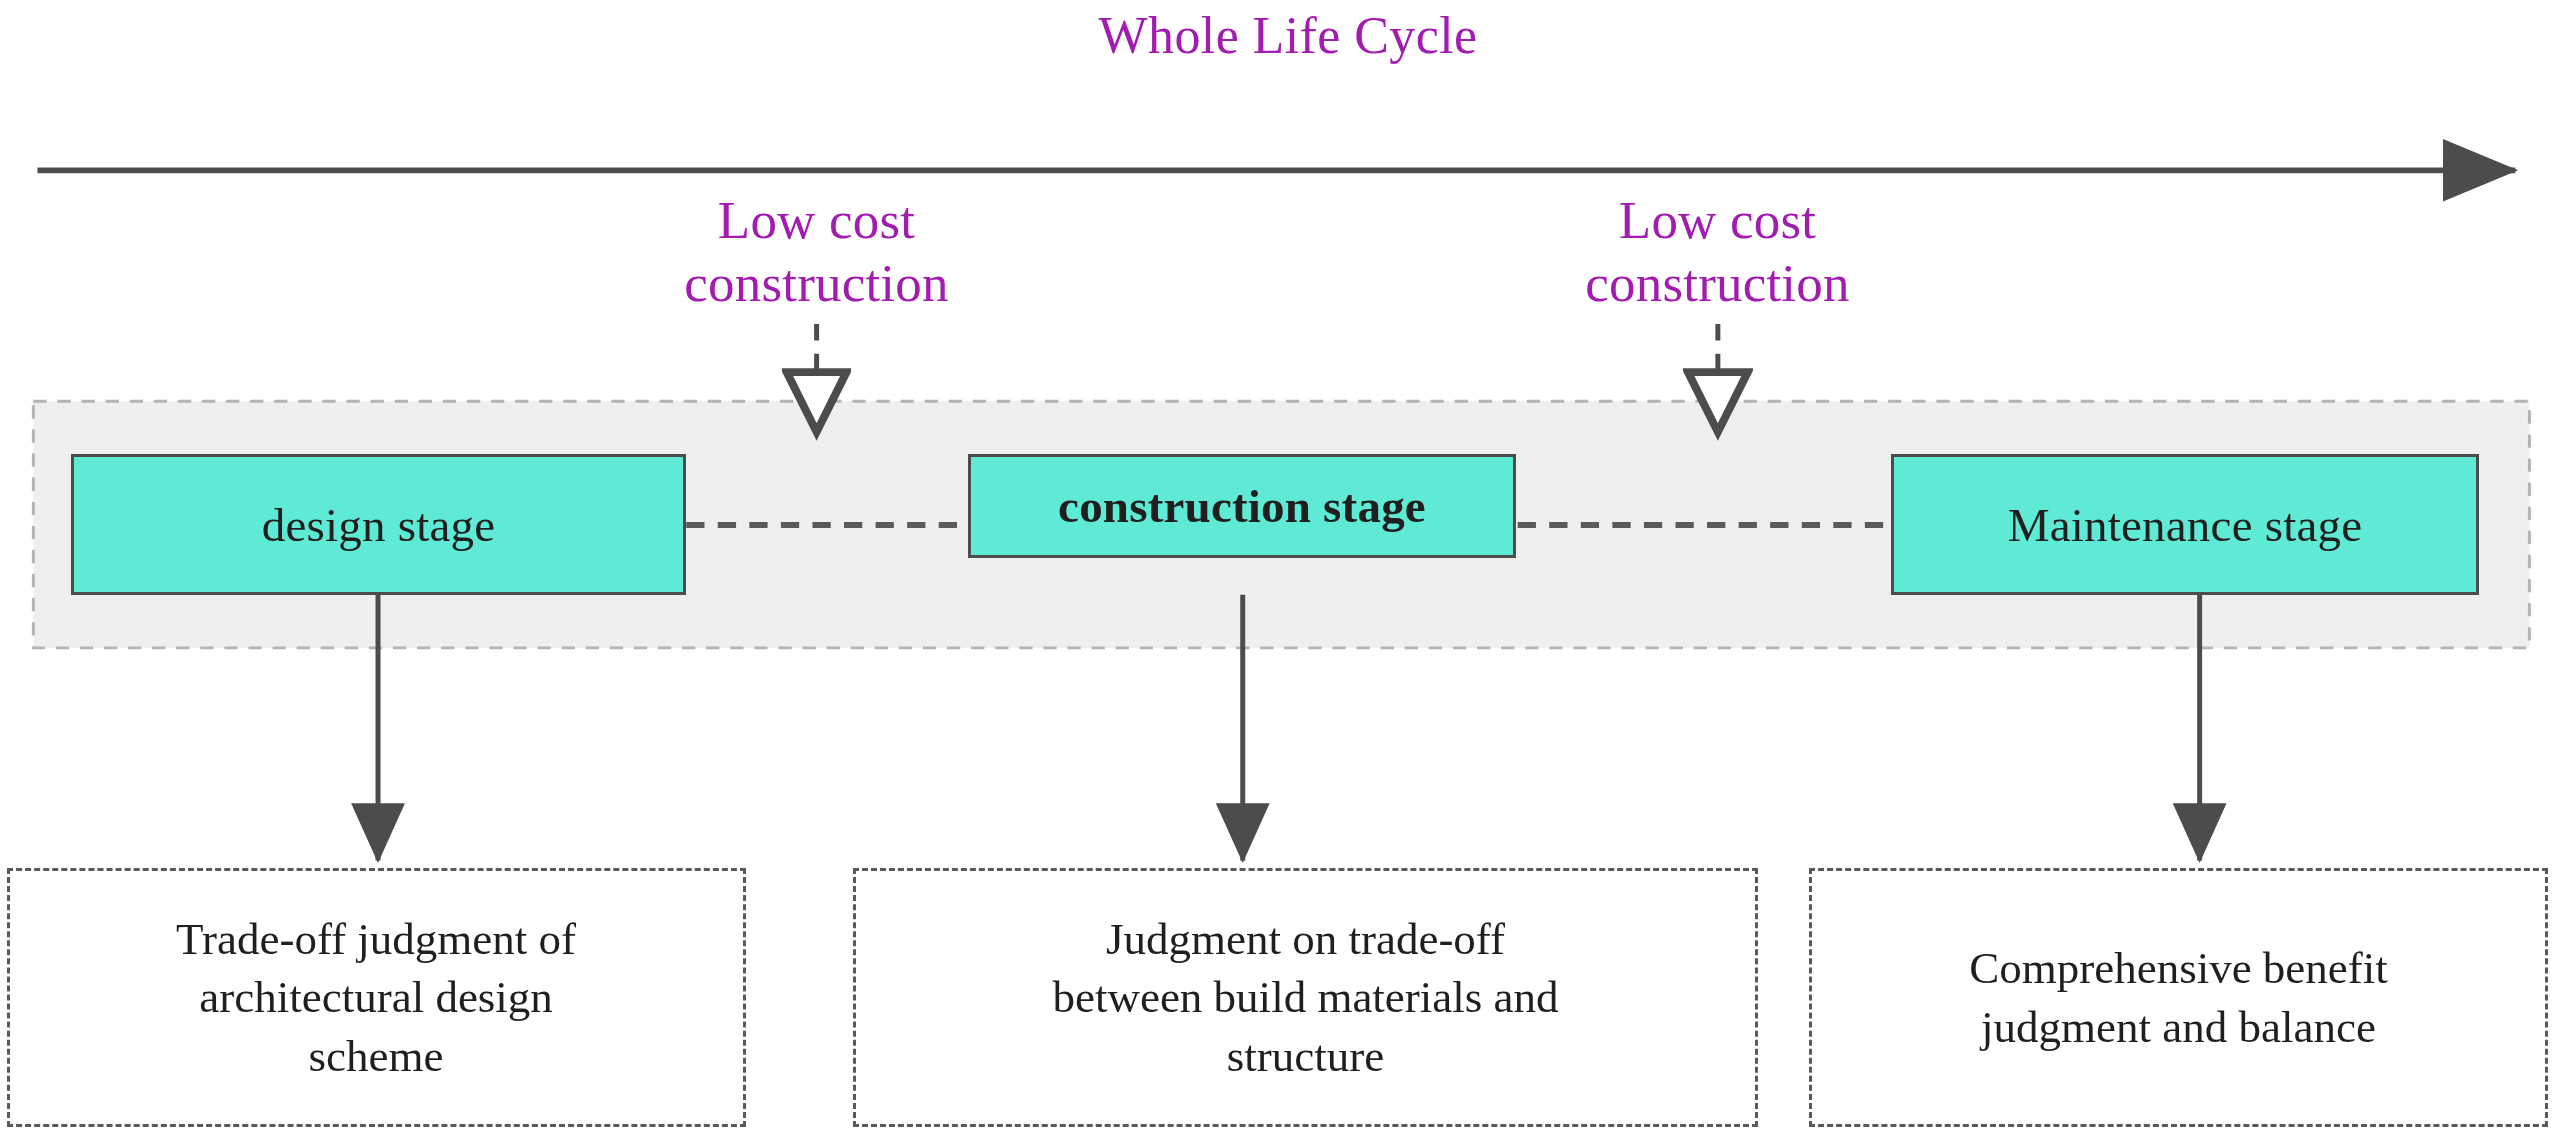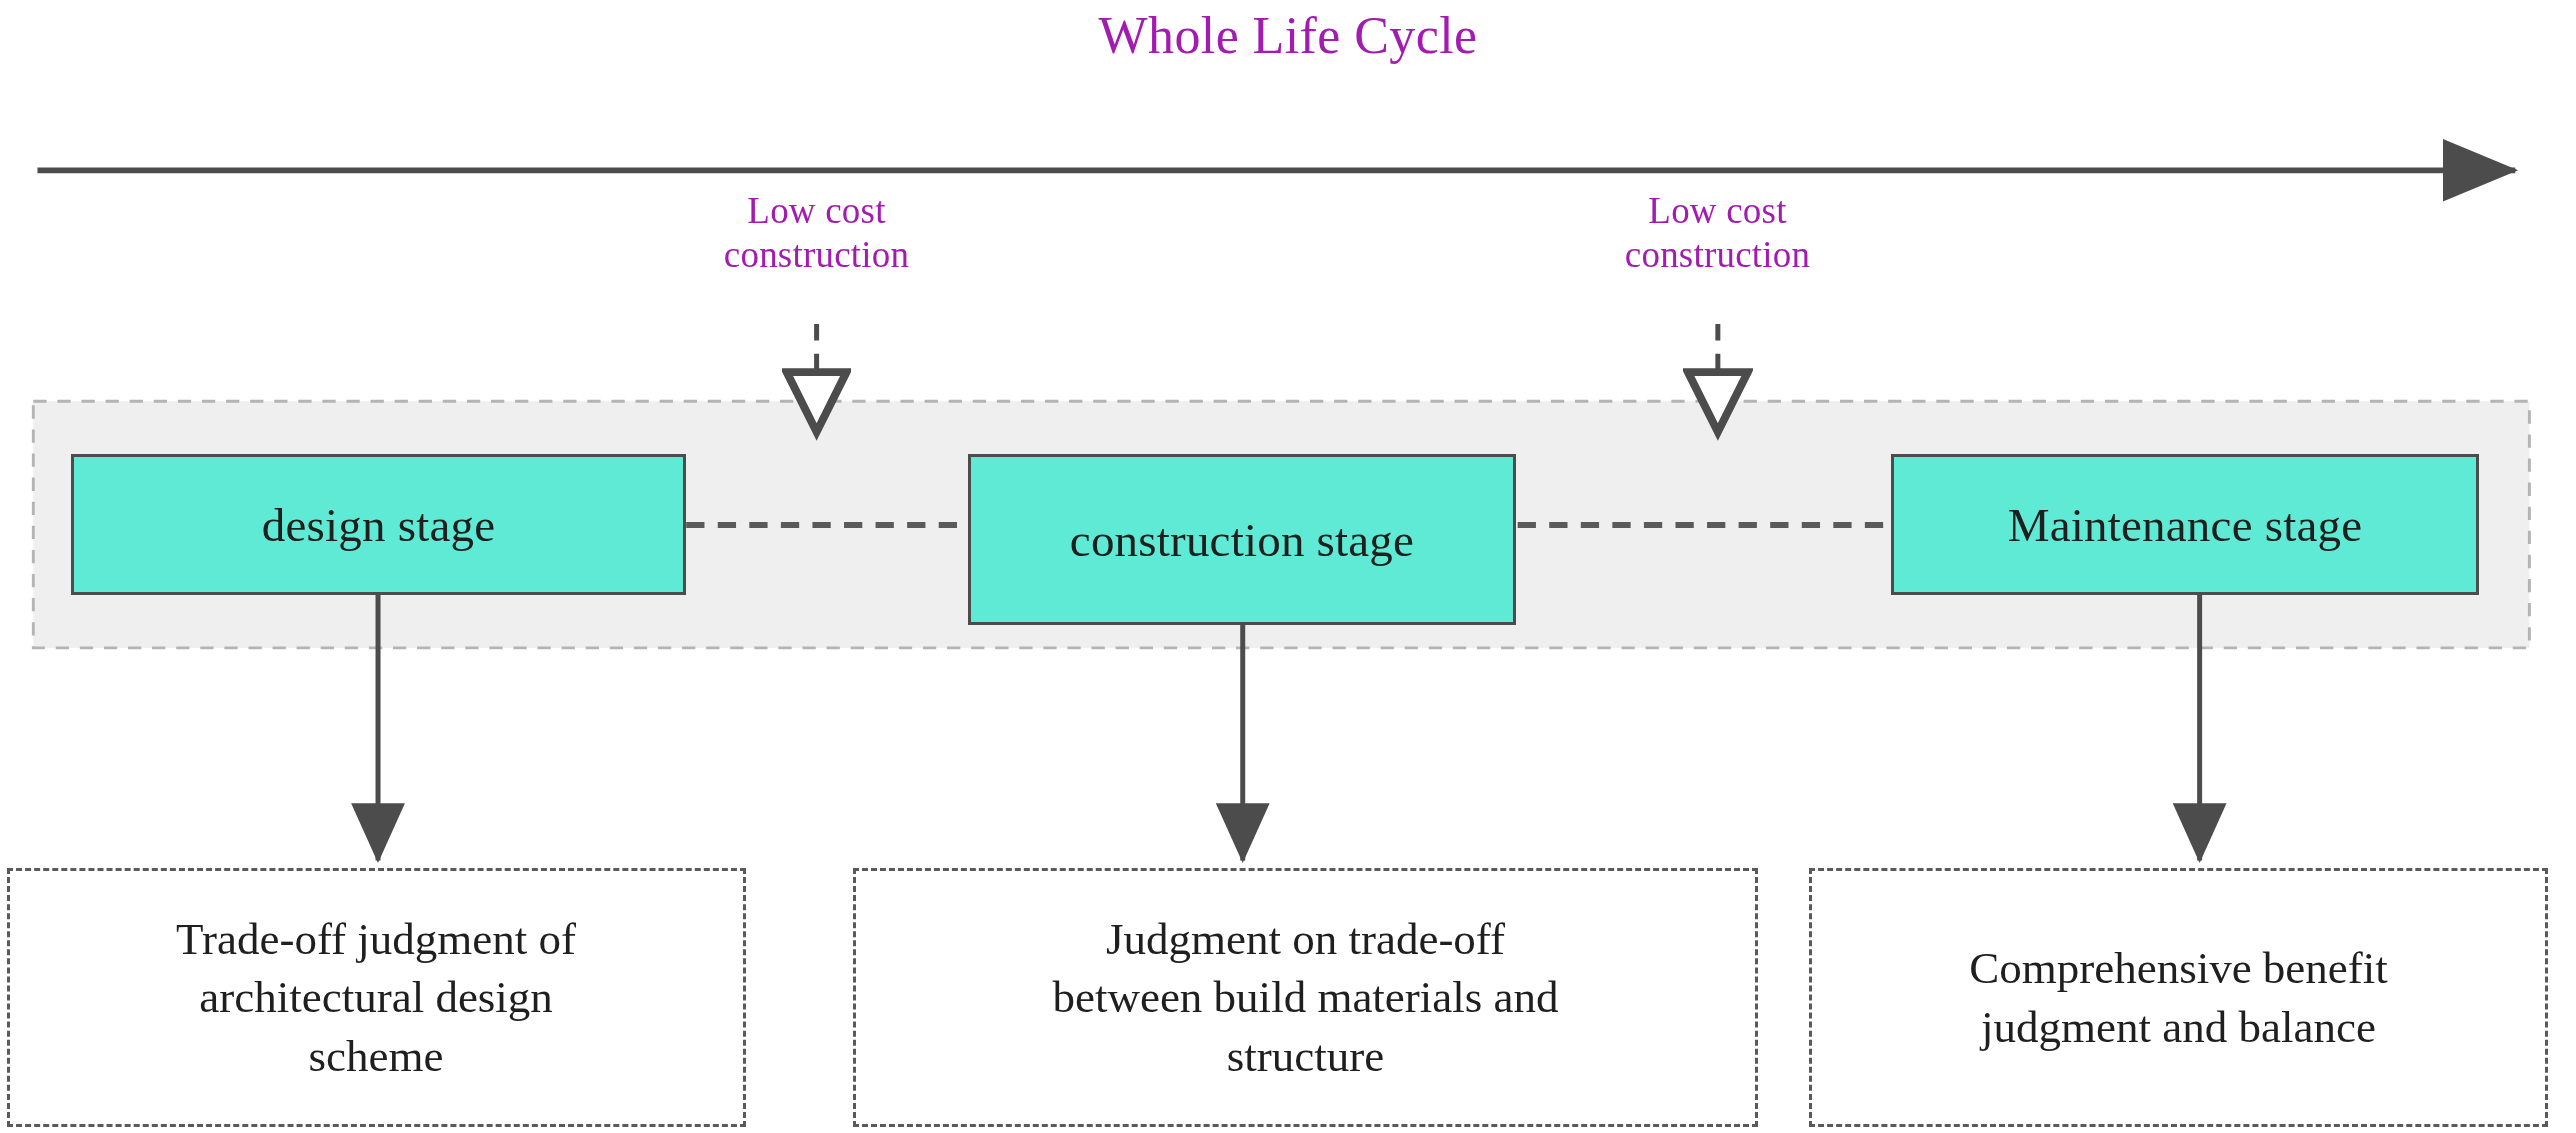--- a/index.html
+++ b/index.html
@@ -31,40 +31,40 @@
     white-space: pre-line;
   }
   #title {
     left: 0;
     top: 5px;
     width: 2576px;
     font-size: 52px;
     letter-spacing: 0.4px;
   }
   .annot {
-    font-size: 37px;
+    font-size: 53px;
     letter-spacing: 0.2px;
   }
   #annot-1 { left: 584px; top: 189px; width: 465px; }
   #annot-2 { left: 1485px; top: 189px; width: 465px; }
 
   .stage-box {
     position: absolute;
     box-sizing: border-box;
     background: #5eead4;
     border: 3.3px solid #4c4c4c;
     display: flex;
     align-items: center;
     justify-content: center;
     font-size: 47px;
     color: #1f1f1f;
     letter-spacing: 0.2px;
   }
   #stage-box-design      { left: 71px;  top: 454px; width: 615px; height: 141px; }
-  #stage-box-construction{ left: 968px;top: 454px; width: 548px; height: 171px; }
+  #stage-box-construction{ left: 968px;top: 454px; width: 548px; height: 104px; font-weight: bold; }
   #stage-box-maintenance { left: 1891px;top: 454px; width: 588px; height: 141px; }
 
   .outcome-box {
     position: absolute;
     box-sizing: border-box;
     background: #ffffff;
     border: 3.3px dashed #5a5a5a;
     display: flex;
     align-items: center;
     justify-content: center;

